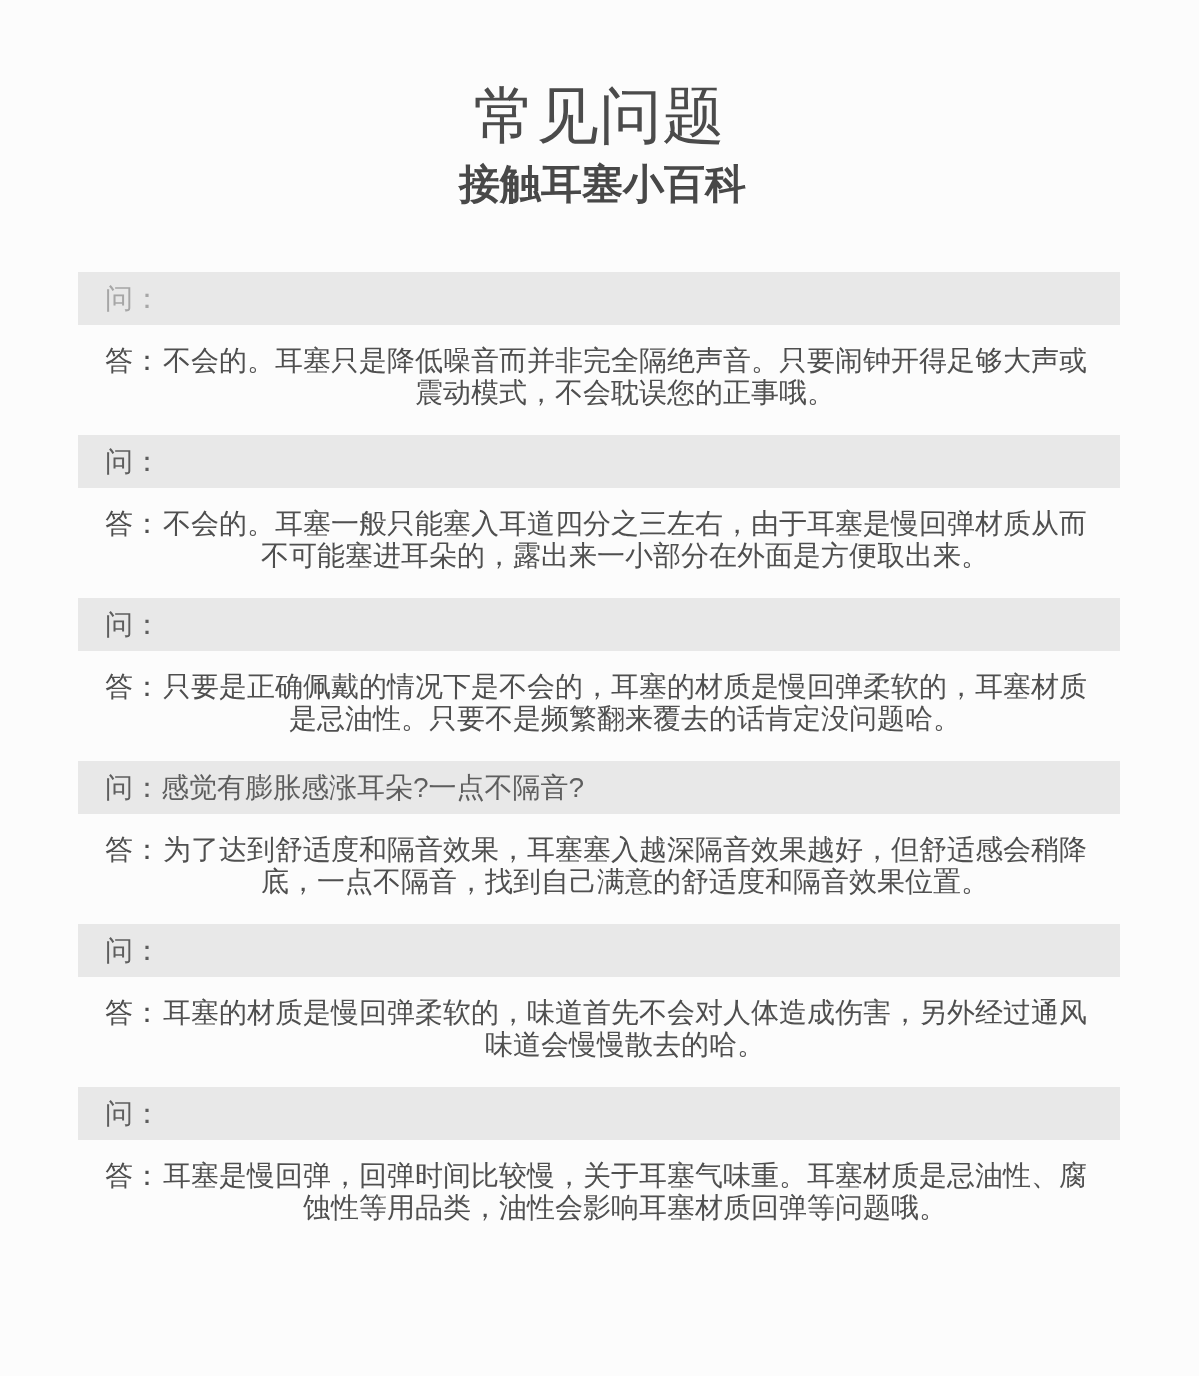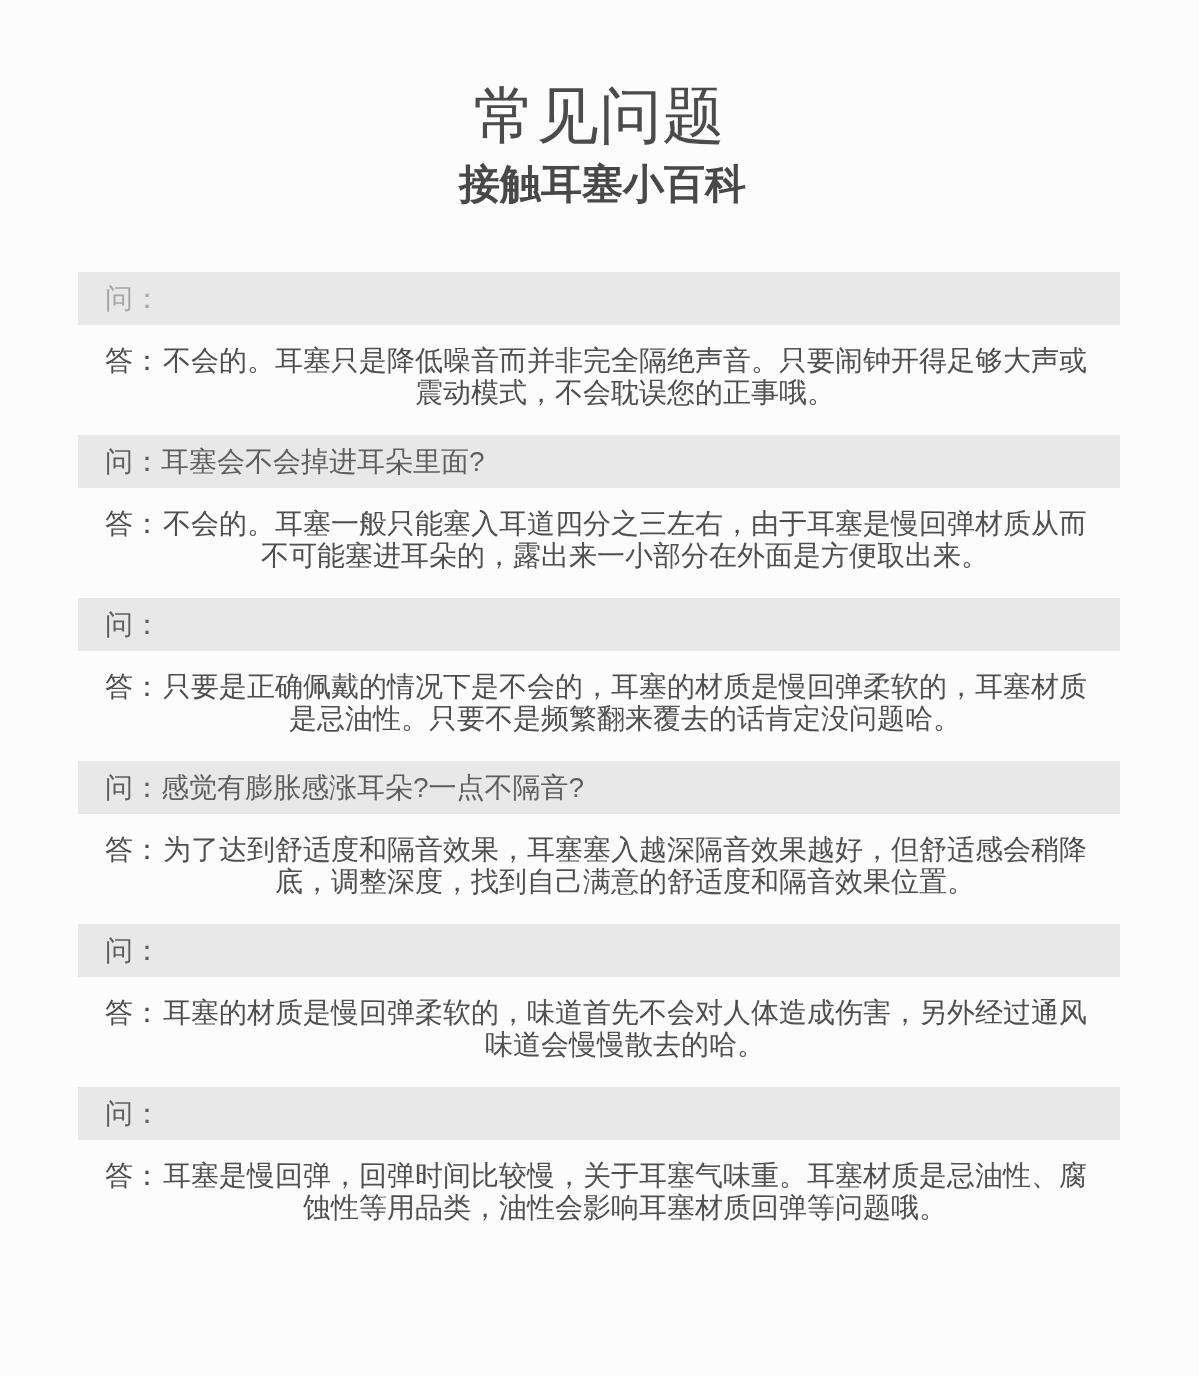--- a/index.html
+++ b/index.html
@@ -69,21 +69,20 @@
     </div>
     <div class="a-row">
       <span class="a-prefix">答：</span>
       <div class="a-text">不会的。耳塞只是降低噪音而并非完全隔绝声音。只要闹钟开得足够大声或震动模式，不会耽误您的正事哦。</div>
     </div>
   </div>
 
   <div class="qa-section">
     <div class="q-bar">
       <span class="q-prefix">问：</span>
-        <span class="q-text">耳塞会不会掉进耳朵里面?</span>
     </div>
     <div class="a-row">
       <span class="a-prefix">答：</span>
       <div class="a-text">不会的。耳塞一般只能塞入耳道四分之三左右，由于耳塞是慢回弹材质从而不可能塞进耳朵的，露出来一小部分在外面是方便取出来。</div>
     </div>
   </div>
 
   <div class="qa-section">
     <div class="q-bar">
       <span class="q-prefix">问：</span>
@@ -94,21 +93,21 @@
     </div>
   </div>
 
   <div class="qa-section">
     <div class="q-bar">
       <span class="q-prefix">问：</span>
         <span class="q-text">感觉有膨胀感涨耳朵?一点不隔音?</span>
     </div>
     <div class="a-row">
       <span class="a-prefix">答：</span>
-      <div class="a-text">为了达到舒适度和隔音效果，耳塞塞入越深隔音效果越好，但舒适感会稍降底，调整深度，找到自己满意的舒适度和隔音效果位置。</div>
+      <div class="a-text">为了达到舒适度和隔音效果，耳塞塞入越深隔音效果越好，但舒适感会稍降底，一点不隔音，找到自己满意的舒适度和隔音效果位置。</div>
     </div>
   </div>
 
   <div class="qa-section">
     <div class="q-bar">
       <span class="q-prefix">问：</span>
     </div>
     <div class="a-row">
       <span class="a-prefix">答：</span>
       <div class="a-text">耳塞的材质是慢回弹柔软的，味道首先不会对人体造成伤害，另外经过通风味道会慢慢散去的哈。</div>

